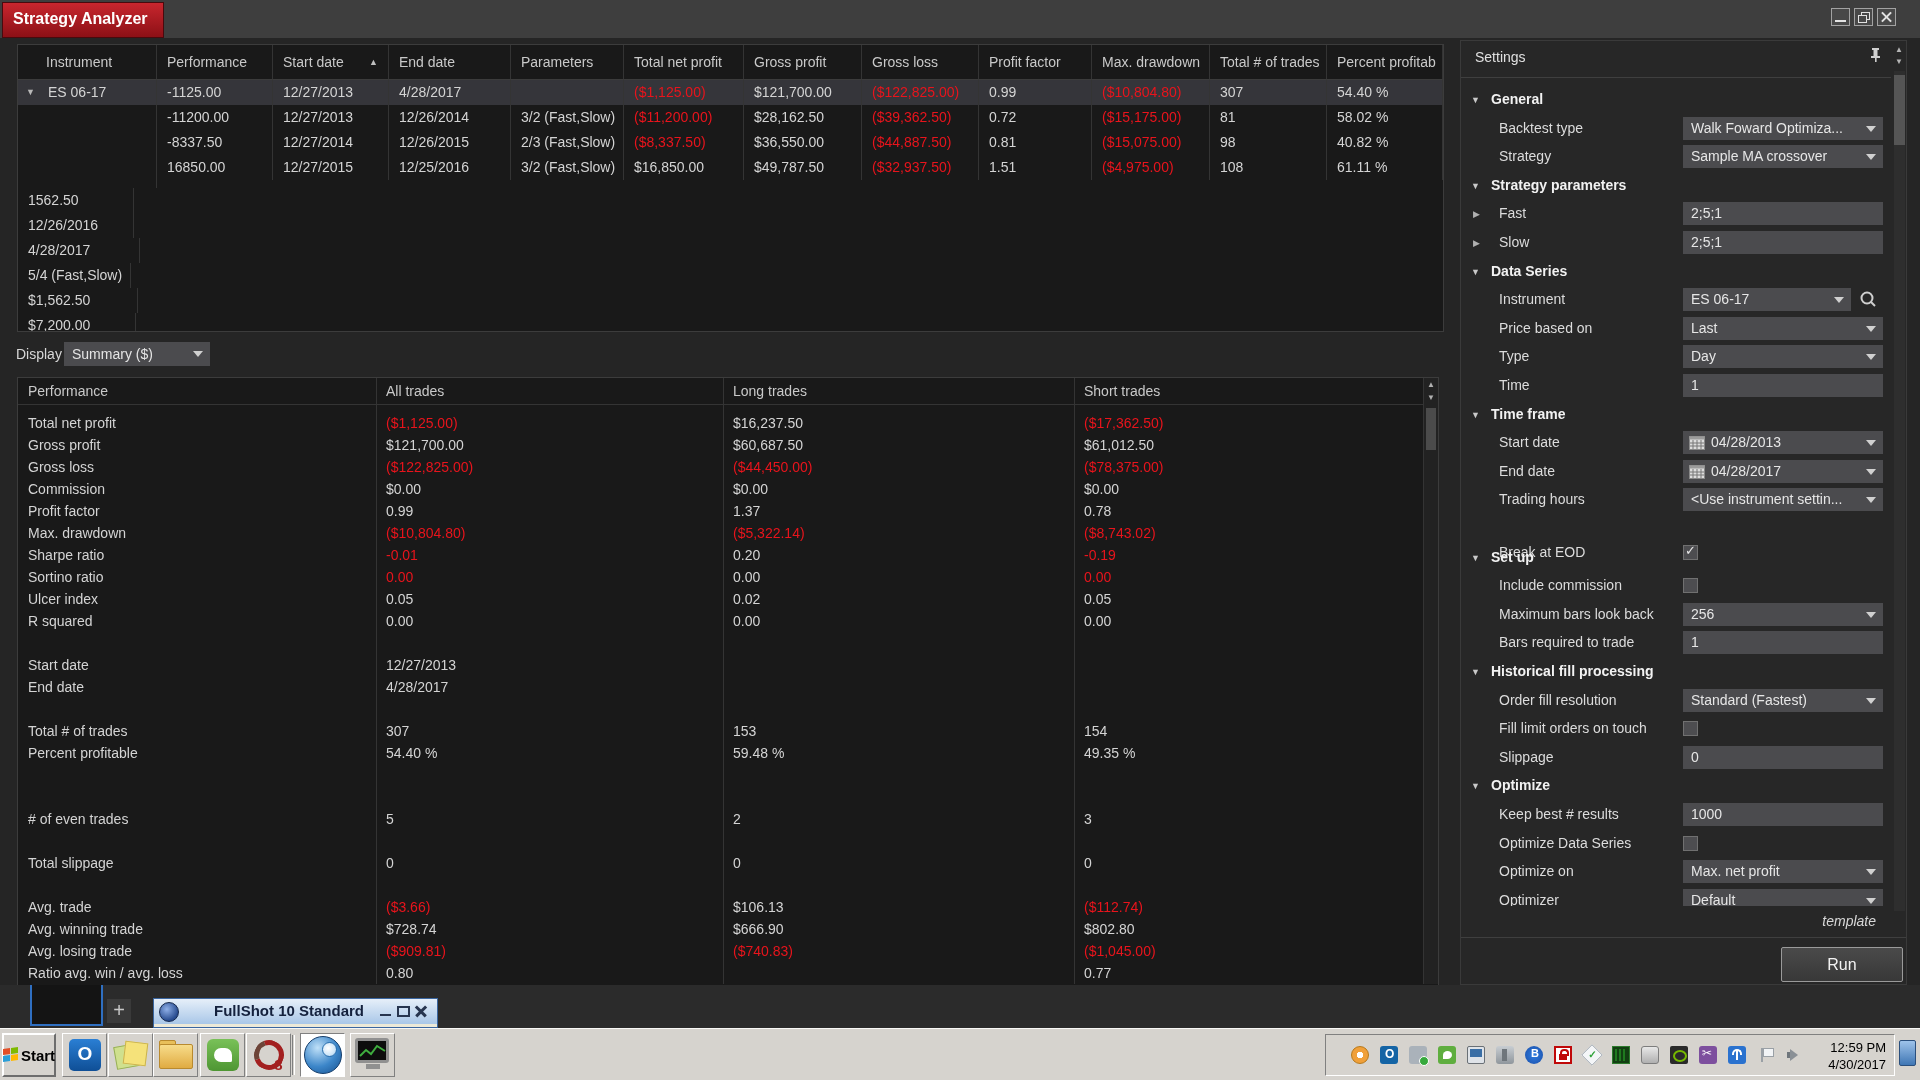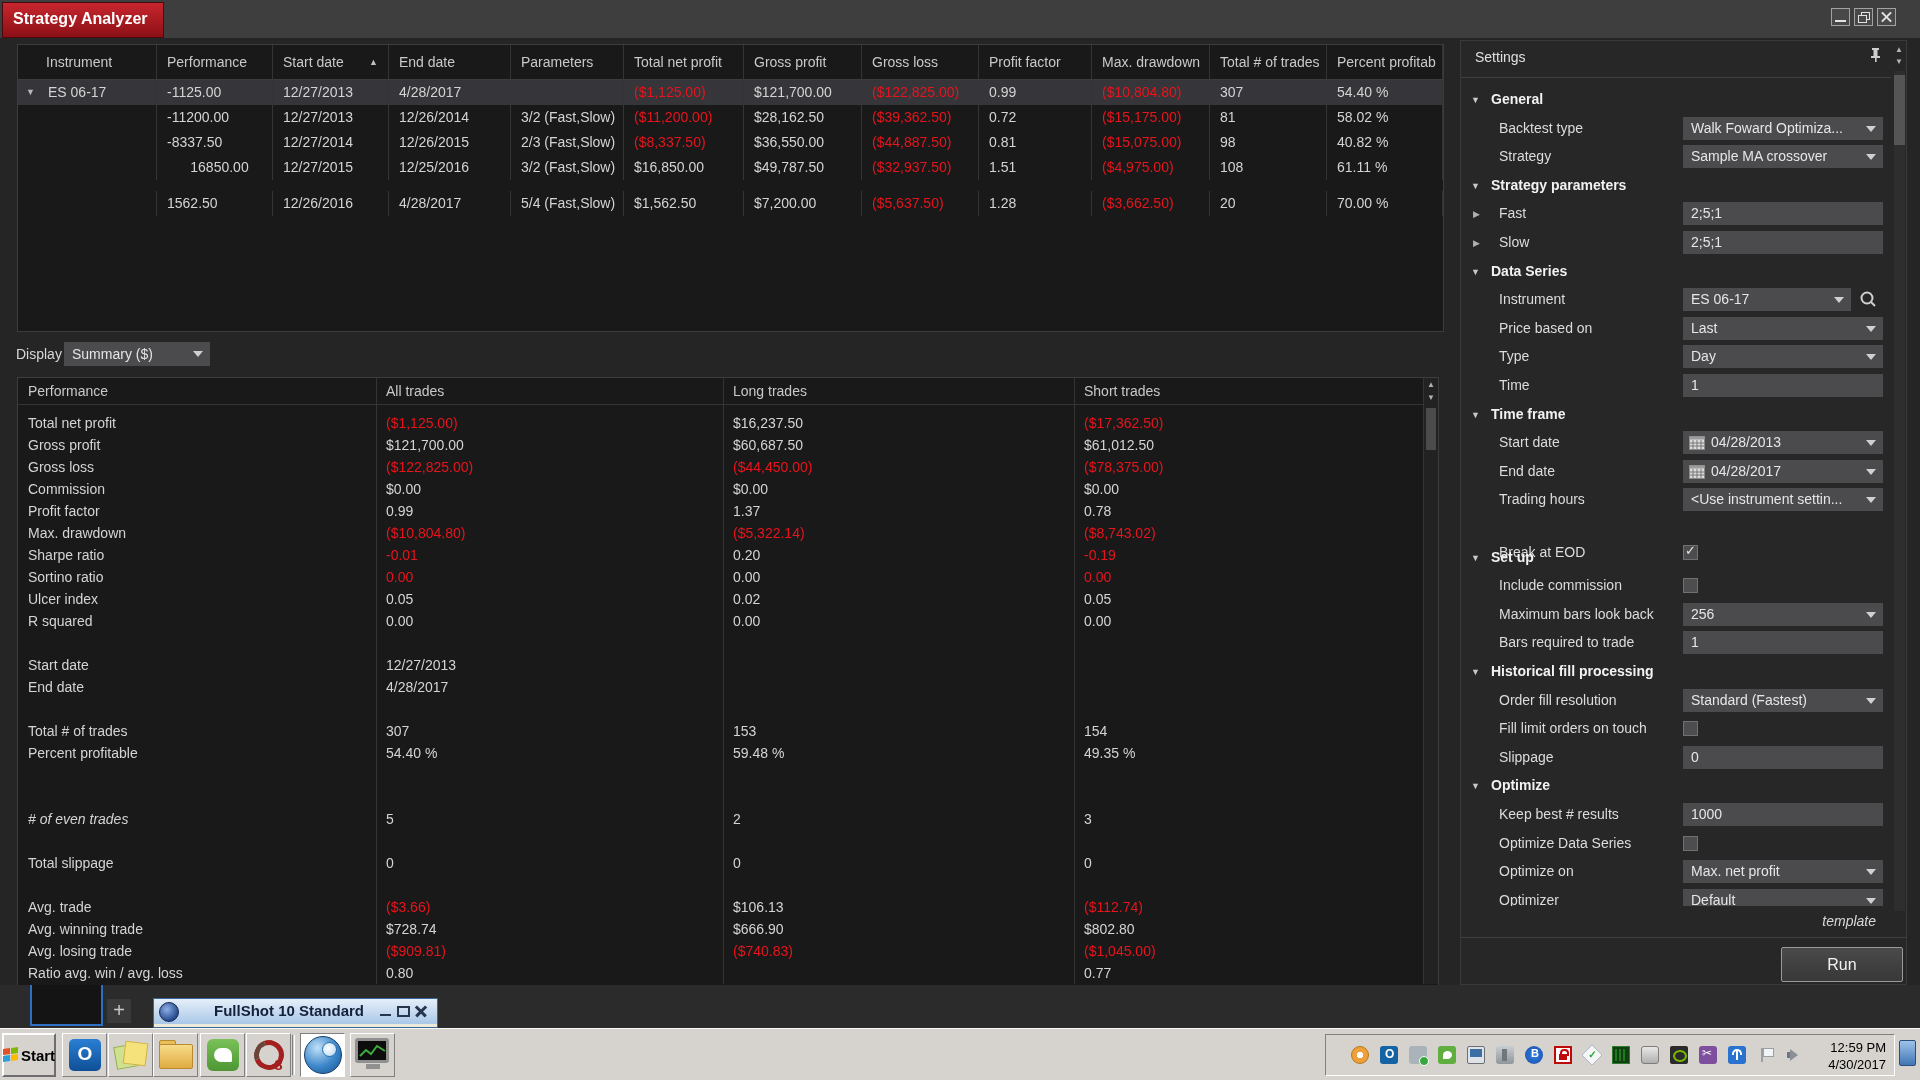--- a/index.html
+++ b/index.html
@@ -211,33 +211,33 @@
         <div class="tt-cell neg" style="width: 120px;">($8,337.50)</div>
         <div class="tt-cell" style="width: 118px;">$36,550.00</div>
         <div class="tt-cell neg" style="width: 117px;">($44,887.50)</div>
         <div class="tt-cell" style="width: 113px;">0.81</div>
         <div class="tt-cell neg" style="width: 118px;">($15,075.00)</div>
         <div class="tt-cell" style="width: 117px;">98</div>
         <div class="tt-cell" style="width: 116px;">40.82 %</div>
       </div>
       <div class="tt-row tt-data" style="top: 110px;">
         <div class="tt-cell" style="width: 139px; padding-left: 30px;"></div>
-        <div class="tt-cell" style="width: 116px; text-align: center;">16850.00</div>
+        <div class="tt-cell" style="width: 116px;">16850.00</div>
         <div class="tt-cell" style="width: 116px;">12/27/2015</div>
         <div class="tt-cell" style="width: 122px;">12/25/2016</div>
         <div class="tt-cell" style="width: 113px;">3/2 (Fast,Slow)</div>
         <div class="tt-cell" style="width: 120px;">$16,850.00</div>
         <div class="tt-cell" style="width: 118px;">$49,787.50</div>
         <div class="tt-cell neg" style="width: 117px;">($32,937.50)</div>
         <div class="tt-cell" style="width: 113px;">1.51</div>
         <div class="tt-cell neg" style="width: 118px;">($4,975.00)</div>
         <div class="tt-cell" style="width: 117px;">108</div>
         <div class="tt-cell" style="width: 116px;">61.11 %</div>
       </div>
-      <div class="tt-row tt-data" style="top: 146px;">
+      <div class="tt-row tt-data" style="top: 118px; flex-direction: column;">
         <div class="tt-cell" style="width: 139px; padding-left: 30px;"></div>
         <div class="tt-cell" style="width: 116px;">1562.50</div>
         <div class="tt-cell" style="width: 116px;">12/26/2016</div>
         <div class="tt-cell" style="width: 122px;">4/28/2017</div>
         <div class="tt-cell" style="width: 113px;">5/4 (Fast,Slow)</div>
         <div class="tt-cell" style="width: 120px;">$1,562.50</div>
         <div class="tt-cell" style="width: 118px;">$7,200.00</div>
         <div class="tt-cell neg" style="width: 117px;">($5,637.50)</div>
         <div class="tt-cell" style="width: 113px;">1.28</div>
         <div class="tt-cell neg" style="width: 118px;">($3,662.50)</div>
@@ -340,21 +340,21 @@
         <span style="left: 715px;">153</span>
         <span style="left: 1066px;">154</span>
       </div>
       <div class="st-row" style="top: 364px;">
         <span style="left: 10px;">Percent profitable</span>
         <span style="left: 368px;">54.40 %</span>
         <span style="left: 715px;">59.48 %</span>
         <span style="left: 1066px;">49.35 %</span>
       </div>
       <div class="st-row" style="top: 430px;">
-        <span style="left: 10px; font-style: italic;"># of even trades</span>
+        <span style="left: 10px;"># of even trades</span>
         <span style="left: 368px;">5</span>
         <span style="left: 715px;">2</span>
         <span style="left: 1066px;">3</span>
       </div>
       <div class="st-row" style="top: 474px;">
         <span style="left: 10px;">Total slippage</span>
         <span style="left: 368px;">0</span>
         <span style="left: 715px;">0</span>
         <span style="left: 1066px;">0</span>
       </div>

